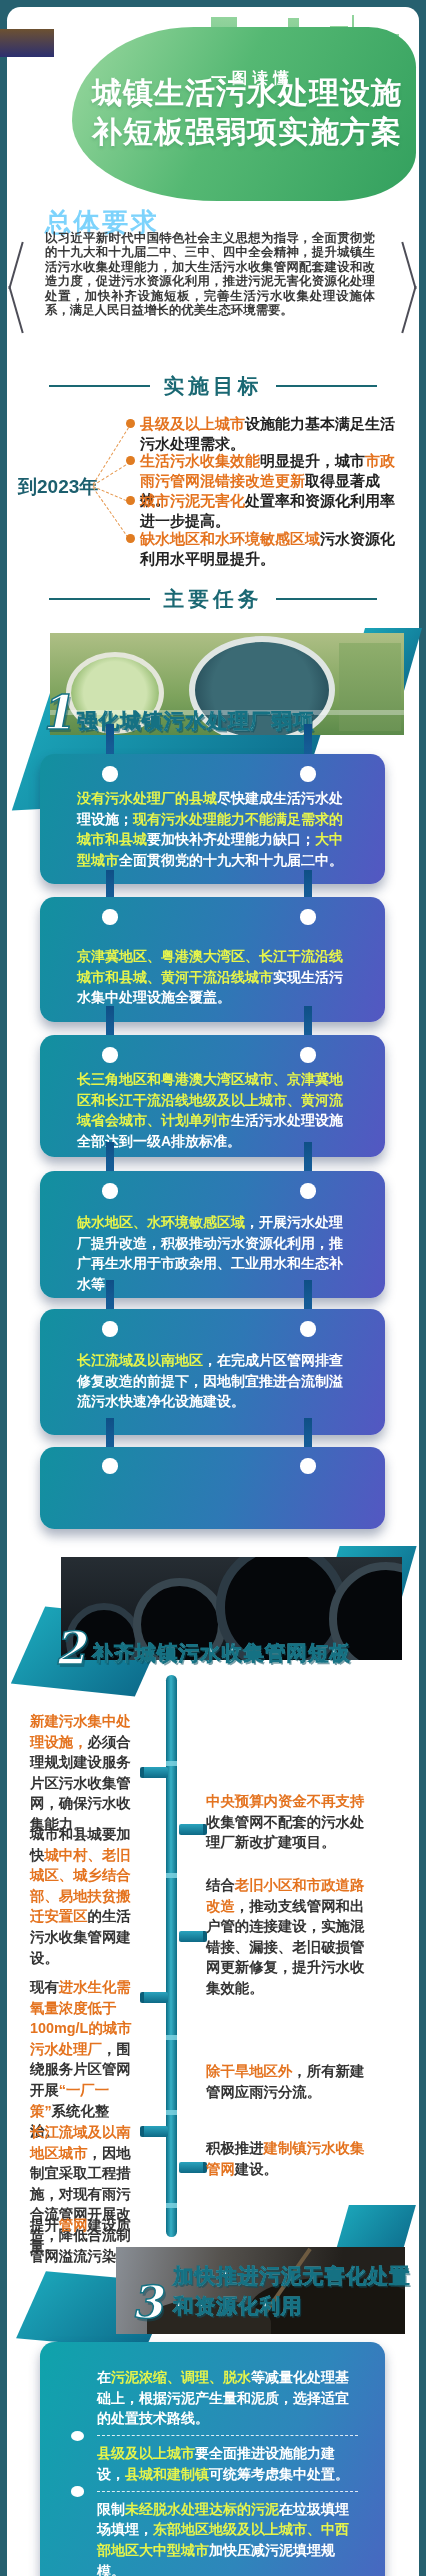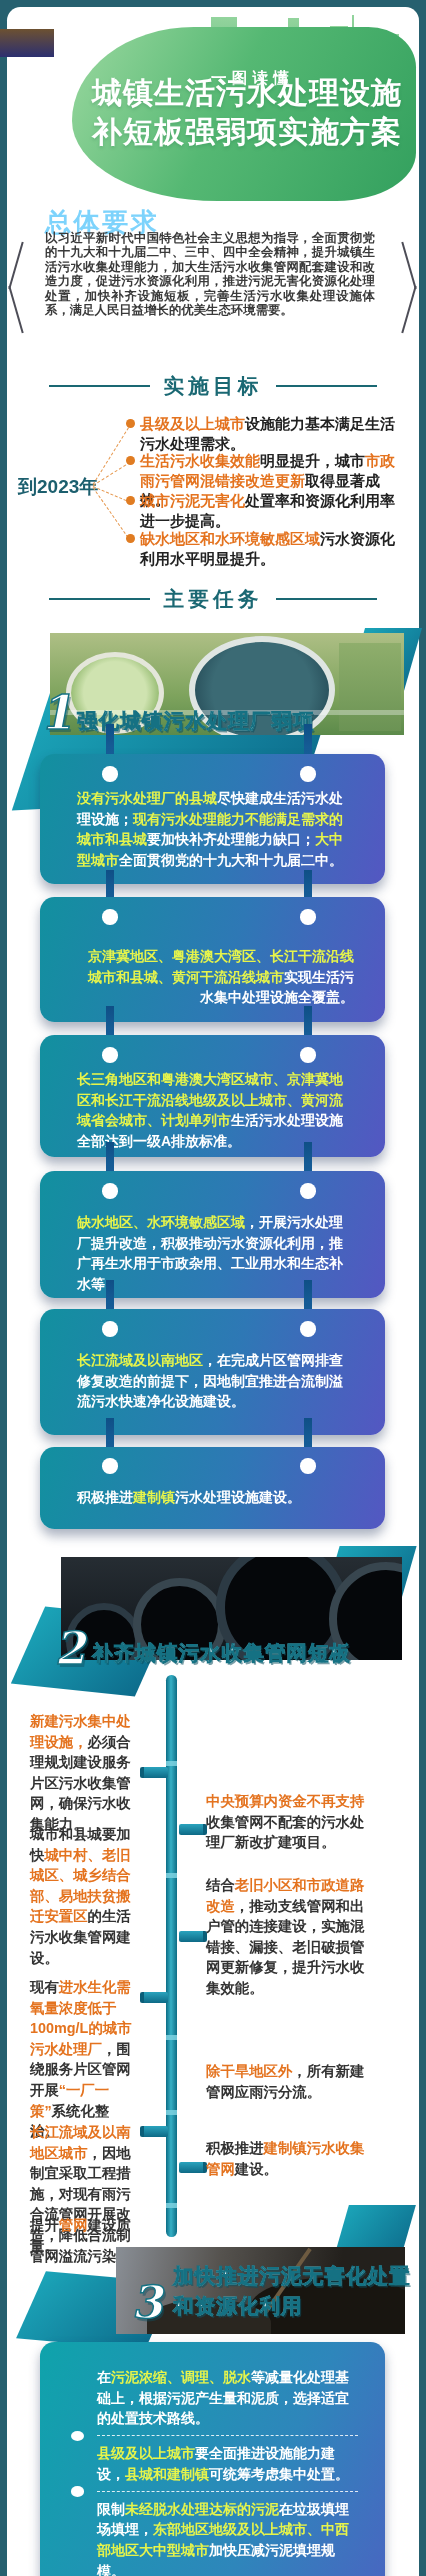--- a/index.html
+++ b/index.html
@@ -137,21 +137,21 @@
   <div class="abs strap" style="left:106px;top:724px;height:52px;"></div>
   <div class="abs strap" style="left:304px;top:724px;height:52px;"></div>
   <div class="abs panel" style="left:40px;top:754px;width:345px;height:130px;">
     <div class="hole abs" style="left:62px;top:12.4px;"></div>
     <div class="hole abs" style="left:260px;top:12.4px;"></div>
     <div class="inner"><span class="hl-y">没有污水处理厂的县城</span><span>尽快建成生活污水处理设施；</span><span class="hl-y">现有污水处理能力不能满足需求的城市和县城</span><span>要加快补齐处理能力缺口；</span><span class="hl-y">大中型城市</span><span>全面贯彻党的十九大和十九届二中。</span></div>
   </div>
 
   <div class="abs strap" style="left:106px;top:870px;height:49px;"></div>
   <div class="abs strap" style="left:304px;top:870px;height:49px;"></div>
-  <div class="abs panel" style="left:40px;top:897px;width:345px;height:125px;text-align:right;">
+  <div class="abs panel" style="left:40px;top:897px;width:345px;height:125px;">
     <div class="hole abs" style="left:62px;top:12.4px;"></div>
     <div class="hole abs" style="left:260px;top:12.4px;"></div>
     <div class="inner" style="top:49px;"><span class="hl-y">京津冀地区、粤港澳大湾区、长江干流沿线城市和县城、黄河干流沿线城市</span><span>实现生活污水集中处理设施全覆盖。</span></div>
   </div>
 
   <div class="abs strap" style="left:106px;top:1006px;height:50px;"></div>
   <div class="abs strap" style="left:304px;top:1006px;height:50px;"></div>
   <div class="abs panel" style="left:40px;top:1035px;width:345px;height:122px;">
     <div class="hole abs" style="left:62px;top:12.4px;"></div>
     <div class="hole abs" style="left:260px;top:12.4px;"></div>
@@ -172,21 +172,20 @@
     <div class="hole abs" style="left:62px;top:12.4px;"></div>
     <div class="hole abs" style="left:260px;top:12.4px;"></div>
     <div class="inner" style="top:41px;"><span class="hl-y">长江流域及以南地区</span><span>，在完成片区管网排查修复改造的前提下，因地制宜推进合流制溢流污水快速净化设施建设。</span></div>
   </div>
 
   <div class="abs strap" style="left:106px;top:1418px;height:50px;"></div>
   <div class="abs strap" style="left:304px;top:1418px;height:50px;"></div>
   <div class="abs panel" style="left:40px;top:1447px;width:345px;height:82px;">
     <div class="hole abs" style="left:62px;top:11.3px;"></div>
     <div class="hole abs" style="left:260px;top:11.3px;"></div>
-    <div class="inner" style="top:40px;"><span>积极推进</span><span class="hl-y">建制镇</span><span>污水处理设施建设。</span></div>
   </div>
 
   <div class="abs skew" style="left:330px;top:1546px;width:77px;height:67px;transform:skewX(-16deg);"></div>
   <div class="abs skew" style="left:28px;top:1613px;width:124px;height:77px;transform:skew(-24deg,6deg);"></div>
   <div class="abs photo" style="left:61px;top:1557px;width:341px;height:103px;background:linear-gradient(180deg,#262d33,#10151a);">
     <div class="abs" style="left:5.2px;top:46px;width:62px;height:62px;border-radius:50%;background:#05070a;border:7.2px solid #2c3a44;"></div>
     <div class="abs" style="left:72px;top:20.6px;width:77px;height:77px;border-radius:50%;background:#05070a;border:8.2px solid #38464f;"></div>
     <div class="abs" style="left:155px;top:-15.5px;width:113px;height:113px;border-radius:50%;background:#05070a;border:9.3px solid #2c3a44;"></div>
     <div class="abs" style="left:268px;top:5.2px;width:98px;height:98px;border-radius:50%;background:#05070a;border:8.2px solid #38464f;"></div>
   </div>

